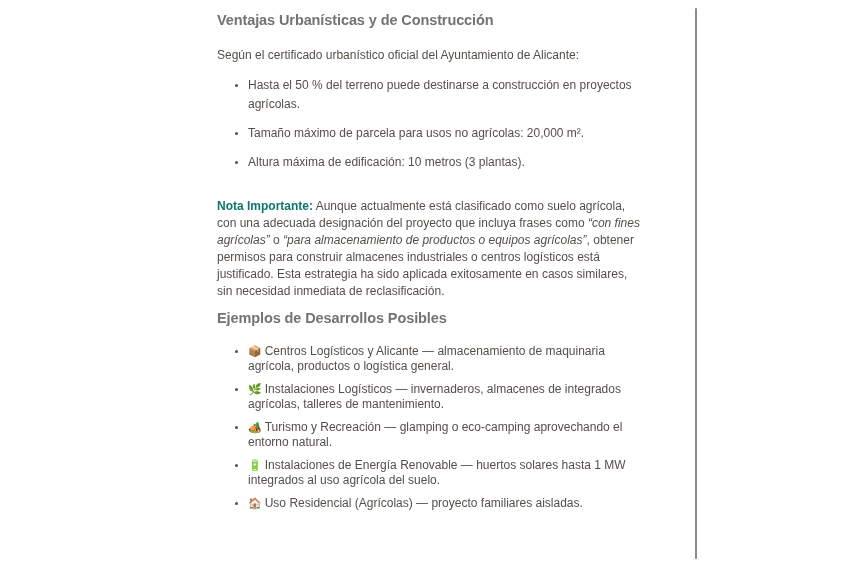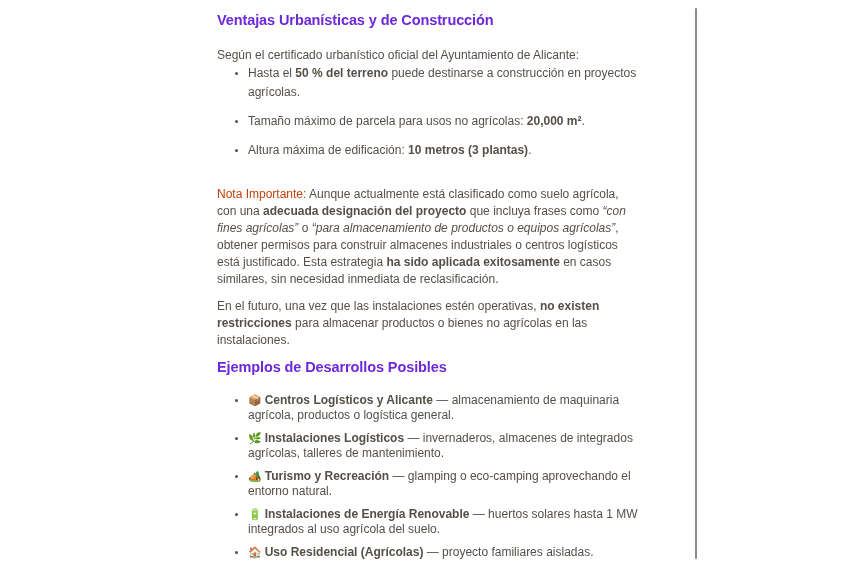--- a/index.html
+++ b/index.html
@@ -17,32 +17,32 @@
   .content-column {
     position: absolute;
     left: 217px;
     top: 12px;
     width: 424px;
     color: #554f49;
     font-size: 12px;
   }
 
   .doc-heading {
-    color: #6d28d9;
+    color: #737373;
     font-size: 14.5px;
     font-weight: 700;
     letter-spacing: -0.1px;
   }
   .heading-1 { margin-bottom: 19px; }
   .heading-2 { margin-bottom: 18px; }
 
   .para {
     line-height: 17px;
   }
-  .intro-para { }
+  .intro-para { margin-bottom: 12px; }
   .note-para { margin-bottom: 10px; }
   .future-para { margin-bottom: 10px; }
 
   ul.doc-list {
     list-style: disc;
     padding-left: 31px;
     margin: 0;
   }
   ul.ventajas-list { margin-bottom: 26px; }
   ul.ventajas-list > li {
@@ -51,23 +51,23 @@
   }
   ul.examples-list > li {
     line-height: 15px;
     margin-bottom: 8px;
   }
   ul.doc-list > li::marker {
     color: #554f49;
     font-size: 10px;
   }
 
-  .seg-b { font-weight: 700; }
+  .seg-b { font-weight: 400; }
   .seg-i { font-style: italic; }
-  .seg-ob { font-weight: 400; color: #c2410c; }
+  .seg-ob { font-weight: 700; color: #0f766e; }
 
   .emoji-icon {
     font-size: 11px;
     margin-right: 3px;
   }
 
   .pane-scrollbar {
     position: absolute;
     left: 695px;
     top: 8px;
@@ -97,23 +97,20 @@
       </li>
       <li>
         <span>Altura máxima de edificación: </span><span class="seg-b">10 metros (3 plantas)</span><span>.</span>
       </li>
     </ul>
 
     <p class="para note-para">
       <span class="seg-ob">Nota Importante:</span><span> Aunque actualmente está clasificado como suelo agrícola, con una </span><span class="seg-b">adecuada designación del proyecto</span><span> que incluya frases como </span><span class="seg-i">“con fines agrícolas”</span><span> o </span><span class="seg-i">“para almacenamiento de productos o equipos agrícolas”</span><span>, obtener permisos para construir almacenes industriales o centros logísticos está justificado. Esta estrategia </span><span class="seg-b">ha sido aplicada exitosamente</span><span> en casos similares, sin necesidad inmediata de reclasificación.</span>
     </p>
 
-    <p class="para future-para">
-      <span>En el futuro, una vez que las instalaciones estén operativas, </span><span class="seg-b">no existen restricciones</span><span> para almacenar productos o bienes no agrícolas en las instalaciones.</span>
-    </p>
 
     <h2 class="doc-heading heading-2">Ejemplos de Desarrollos Posibles</h2>
 
     <ul class="doc-list examples-list">
       <li>
         <span class="emoji-icon">📦</span><span class="seg-b">Centros Logísticos y Alicante</span><span> — almacenamiento de maquinaria agrícola, productos o logística general.</span>
       </li>
       <li>
         <span class="emoji-icon">🌿</span><span class="seg-b">Instalaciones Logísticos</span><span> — invernaderos, almacenes de integrados agrícolas, talleres de mantenimiento.</span>
       </li>

